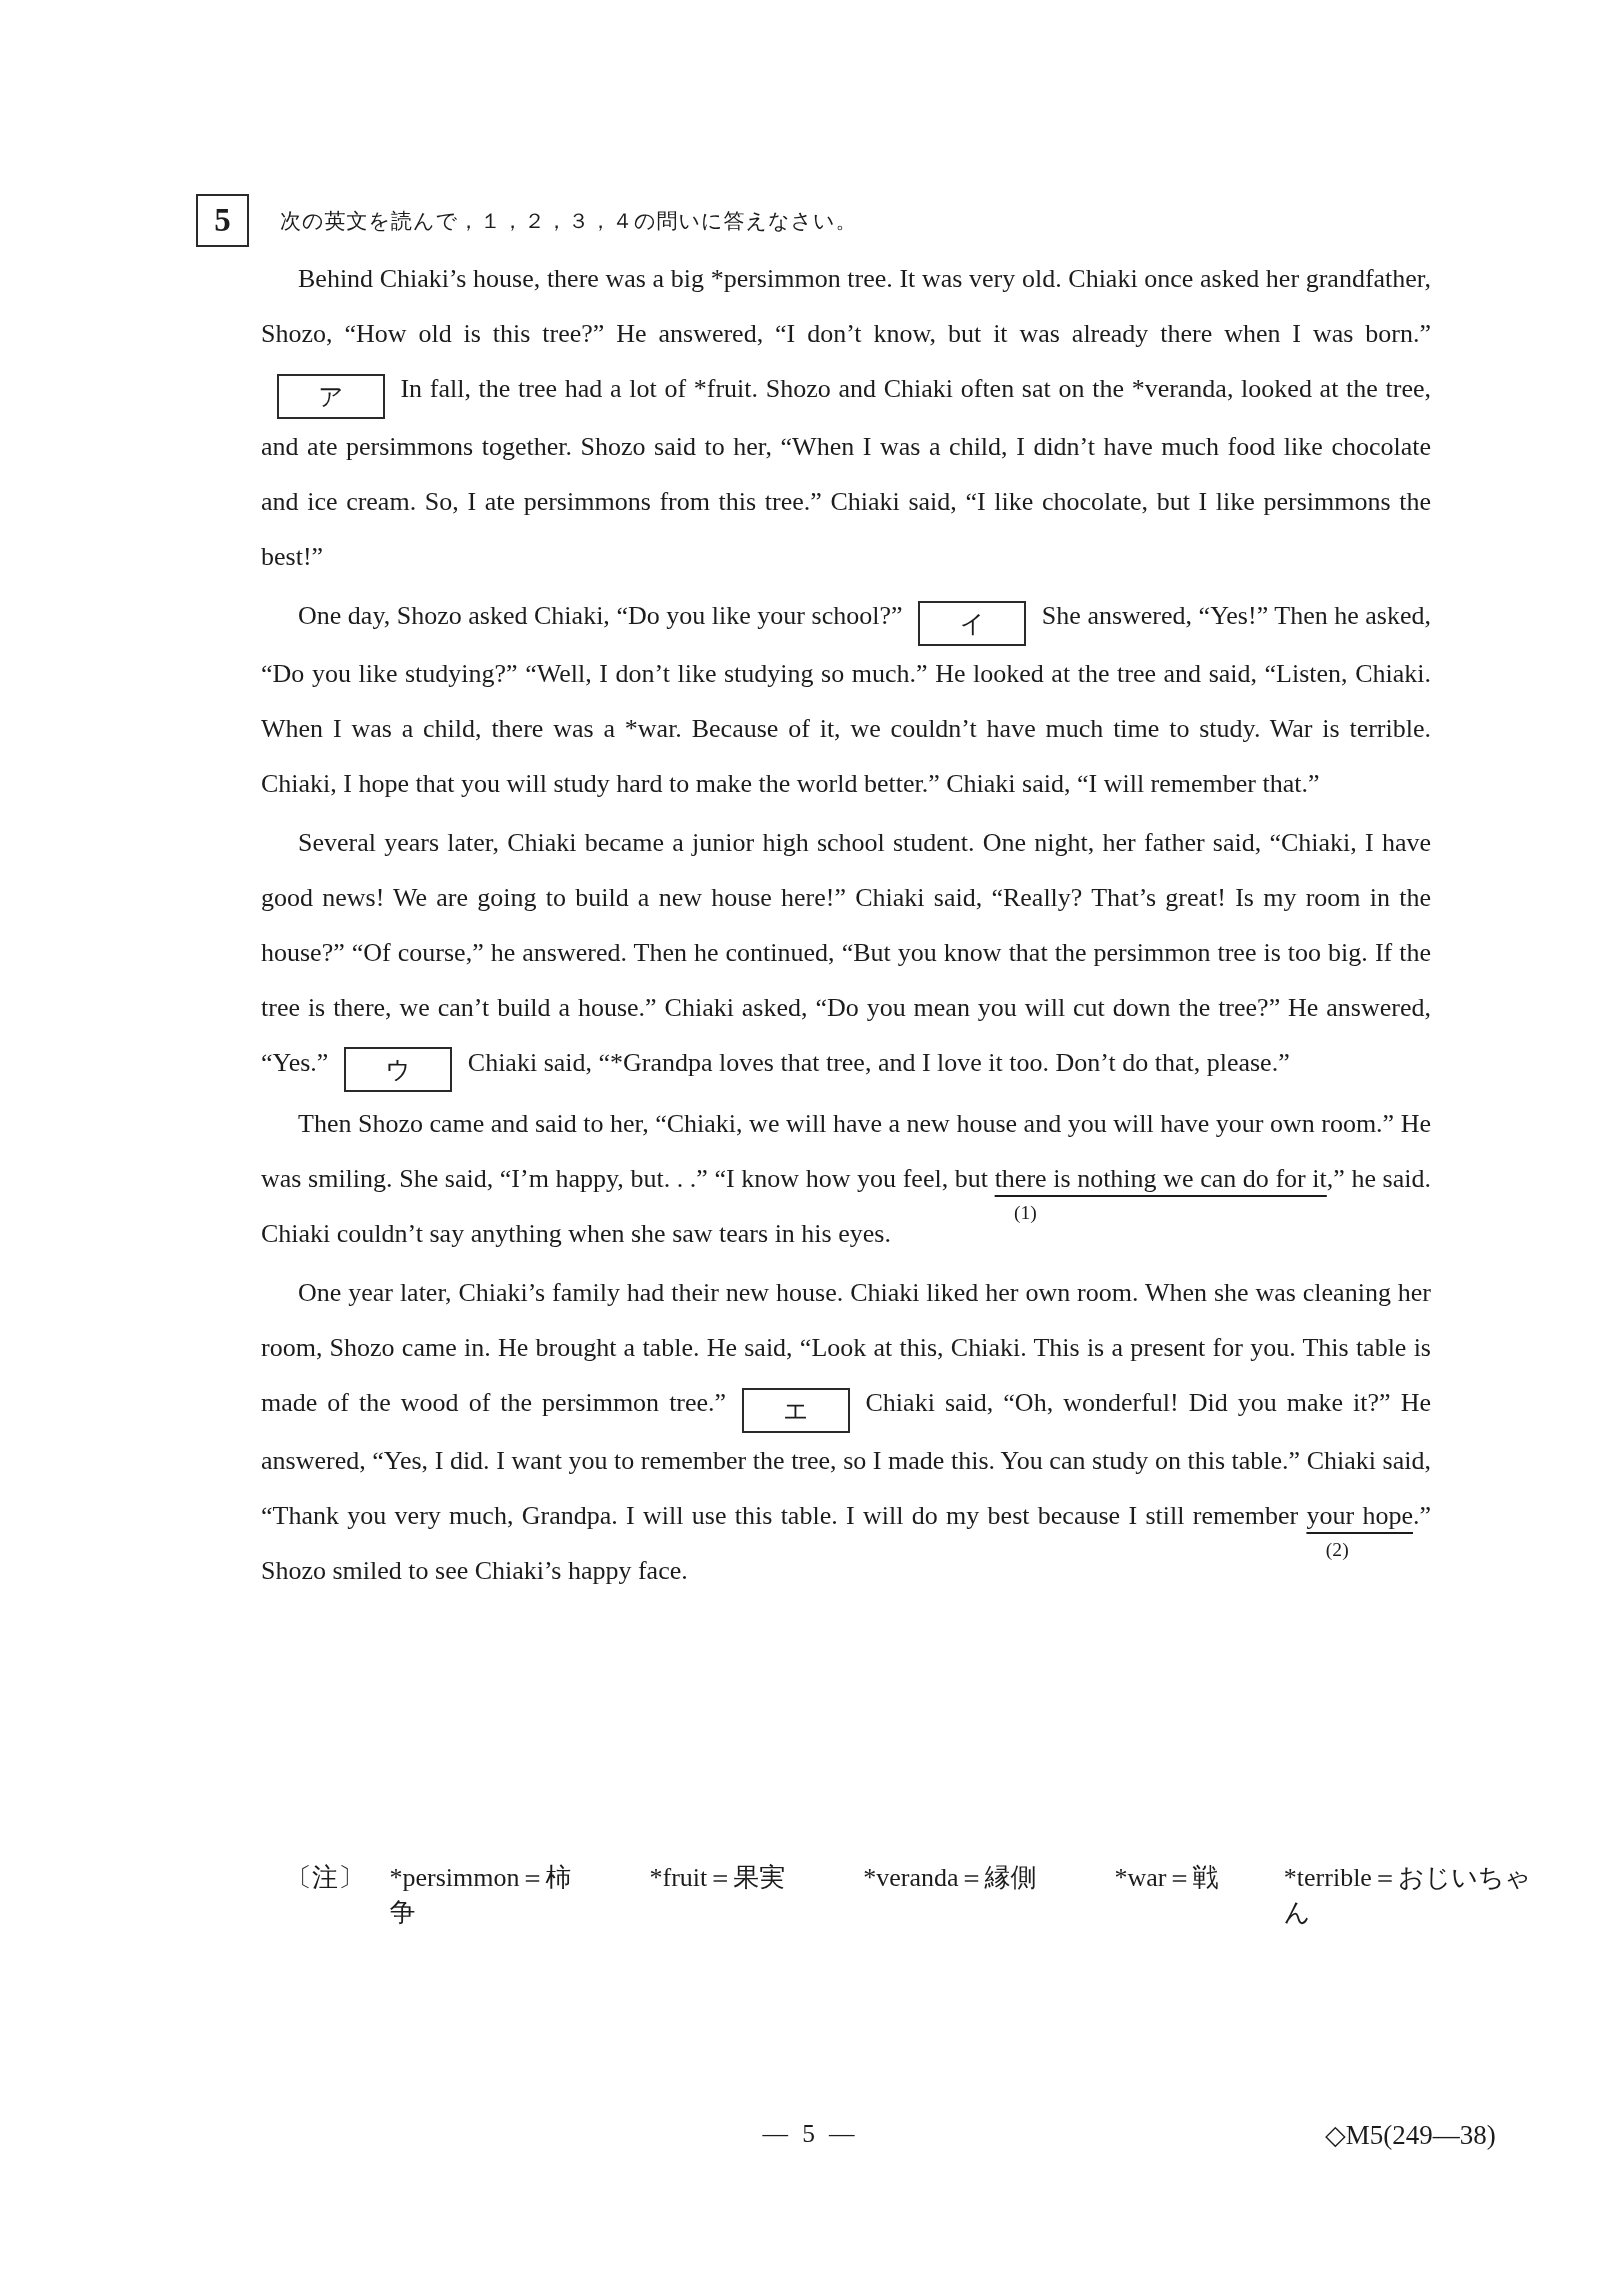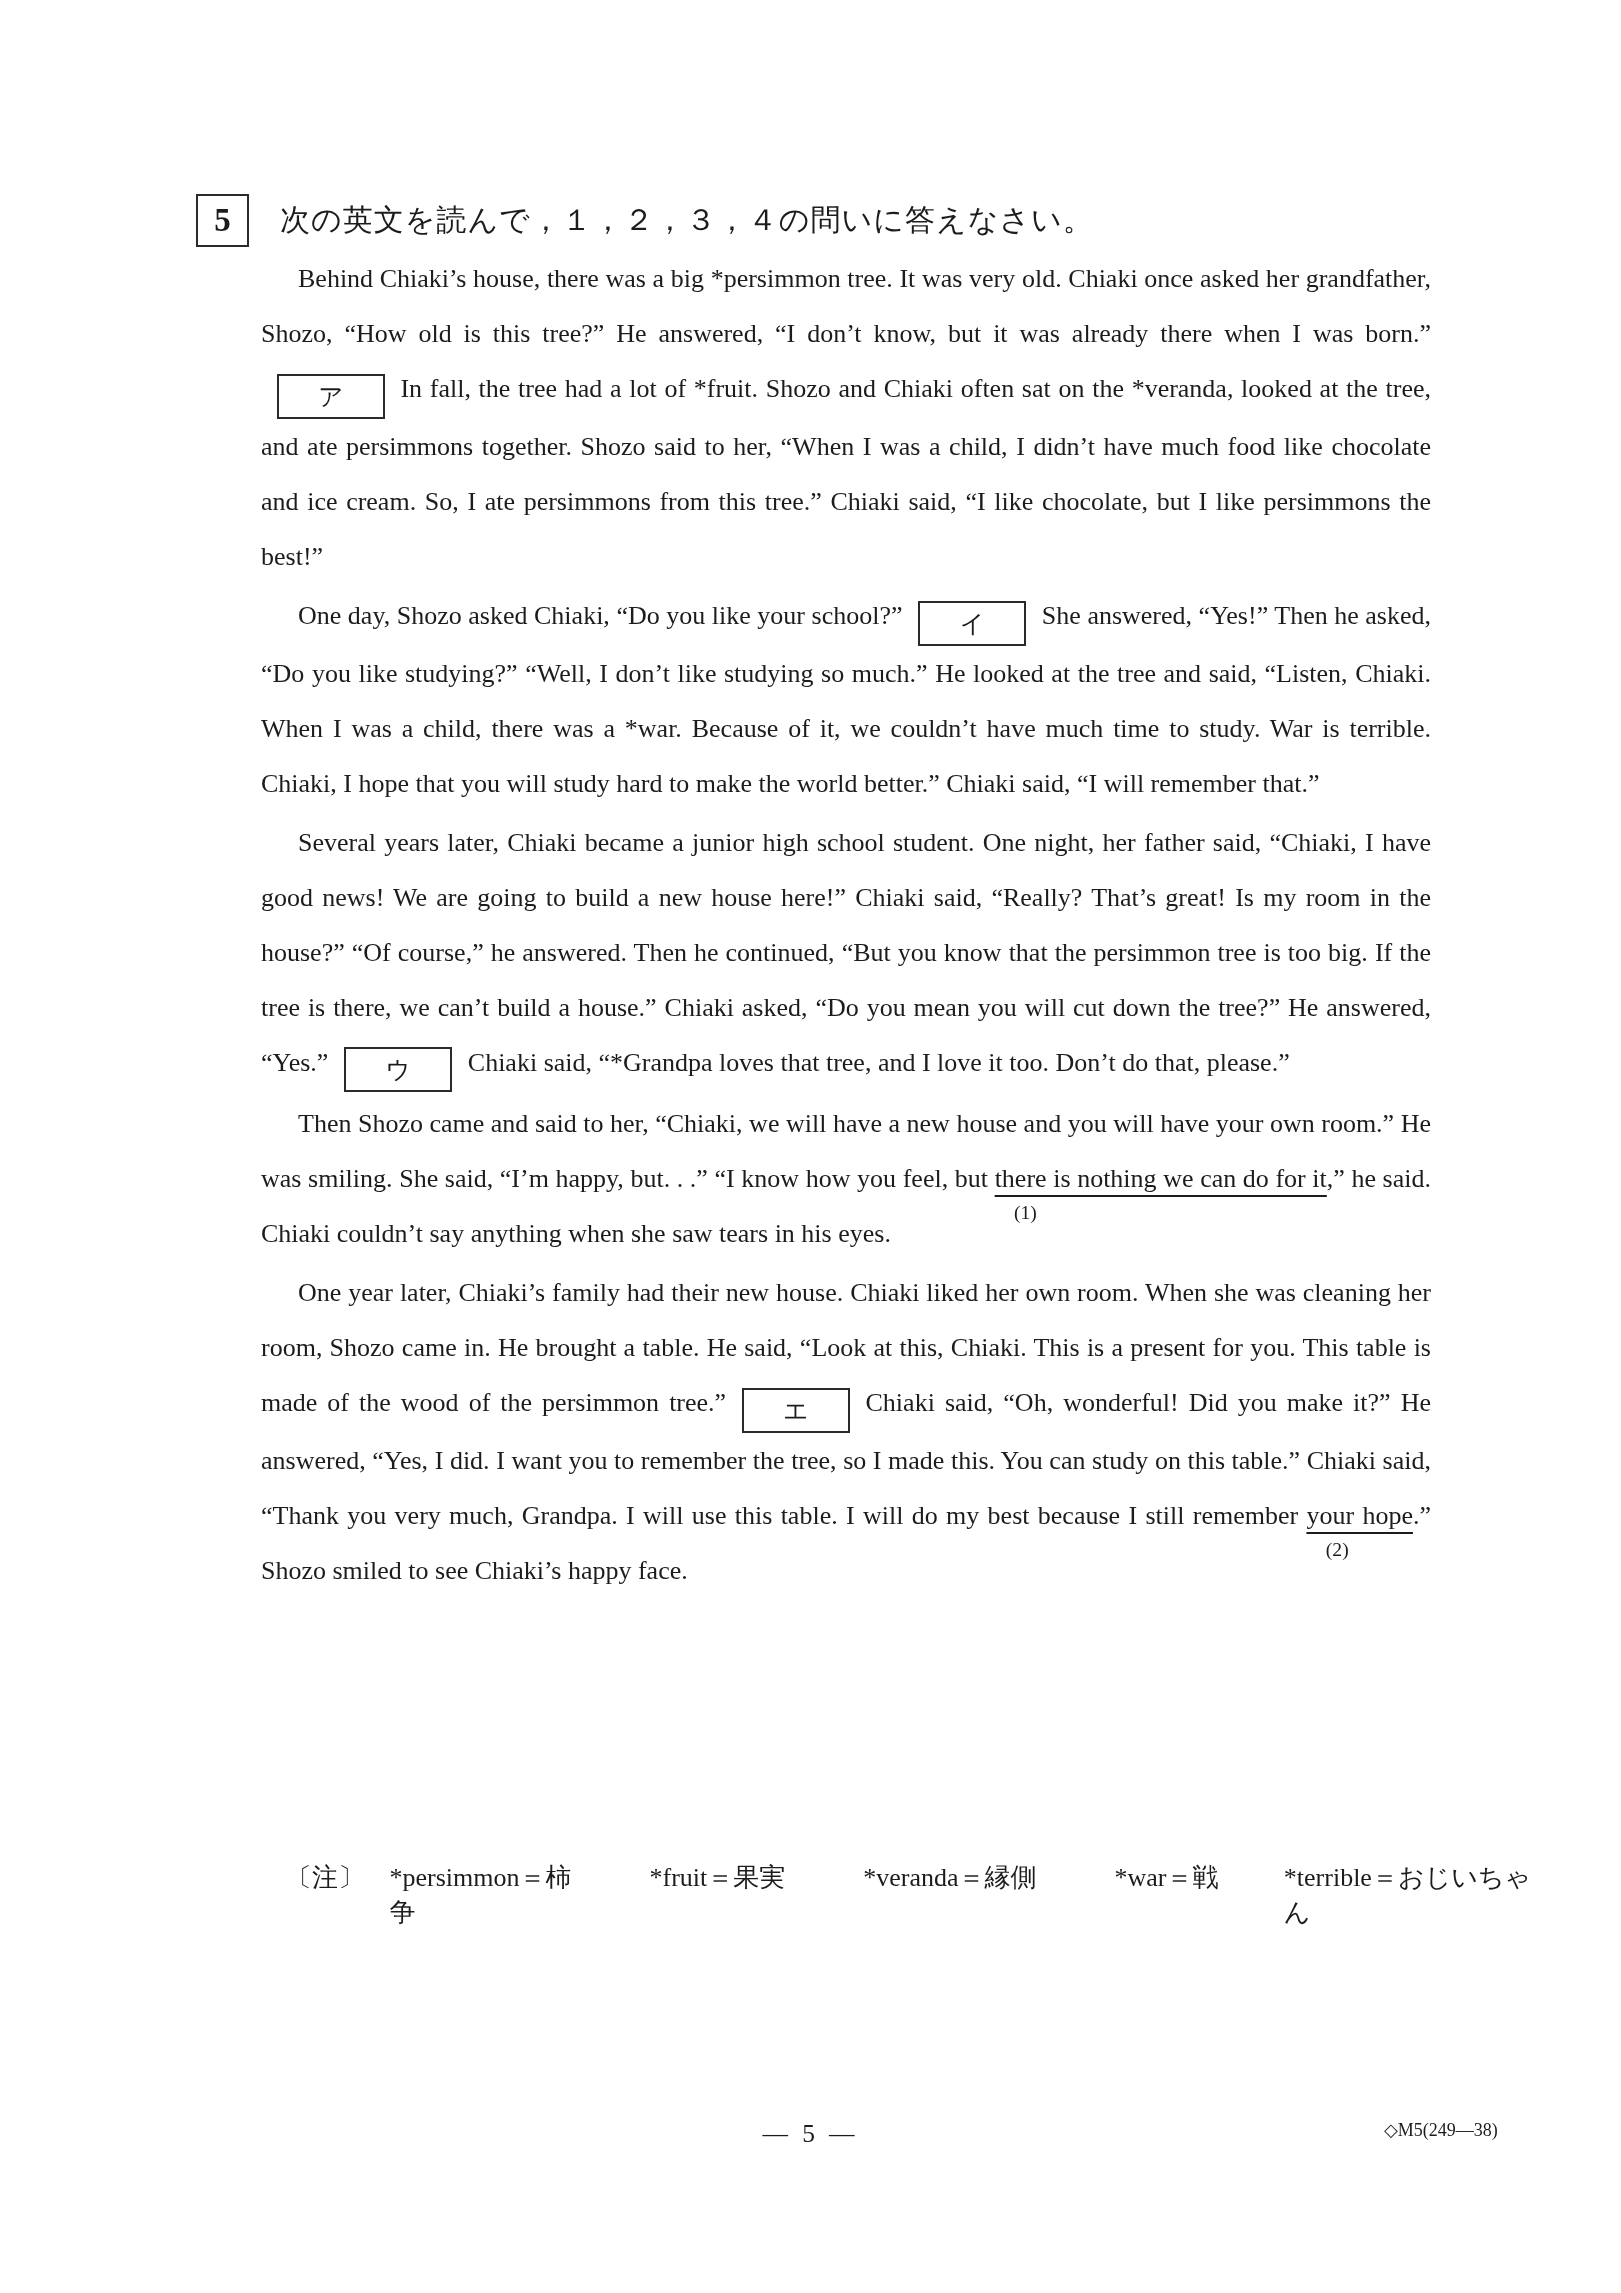--- a/index.html
+++ b/index.html
@@ -8,21 +8,21 @@
     font-family:"Liberation Serif","DejaVu Serif",serif;color:#1c1c1c;
     overflow:hidden;
   }
   .page{position:absolute;inset:0;background:#fff;}
   
   .qheader{position:absolute;top:194px;left:196px;display:flex;align-items:center;}
   .qbox{
     width:49px;height:49px;border:2.9px solid #2a2a2a;display:flex;
     align-items:center;justify-content:center;font-size:33px;font-weight:bold;
   }
-  .instruction{margin-left:31px;font-size:30px;letter-spacing:1px;}
+  .instruction{margin-left:31px;font-size:21px;letter-spacing:1px;}
   
   .passage{
     position:absolute;top:247px;left:257px;width:1178px;
     font-size:26px;line-height:55px;text-align:justify;
   }
   .para{text-indent:37px;margin:4px;}
   .kbox{
     display:inline-block;width:104px;height:41px;line-height:41px;
     border:2.9px solid #2a2a2a;text-align:center;text-indent:0;
     font-size:24.5px;margin:0 15.7px;vertical-align:-7.8px;
@@ -34,21 +34,21 @@
     text-decoration:none;white-space:nowrap;
   }
   
   .notes{position:absolute;top:1860px;left:286px;font-size:26px;display:flex;}
   .notes-label{margin-right:25.5px;white-space:nowrap;}
   .notes-rows{display:flex;flex-direction:row;}
   .notes-row{margin-bottom:21.6px;}
   .notes-row span{margin-right:78px;}
   
   .footer-page{position:absolute;top:2119px;left:0;width:100%;text-align:center;font-size:25.5px;letter-spacing:3.9px;}
-  .footer-code{position:absolute;top:2119px;left:1384px;font-size:18px;}
+  .footer-code{position:absolute;top:2119px;left:1325px;font-size:27px;}
 </style>
 </head>
 <body>
 
 <div class="page">
 
   <div class="qheader">
     <div class="qbox">
         <span>5</span>
       </div>

